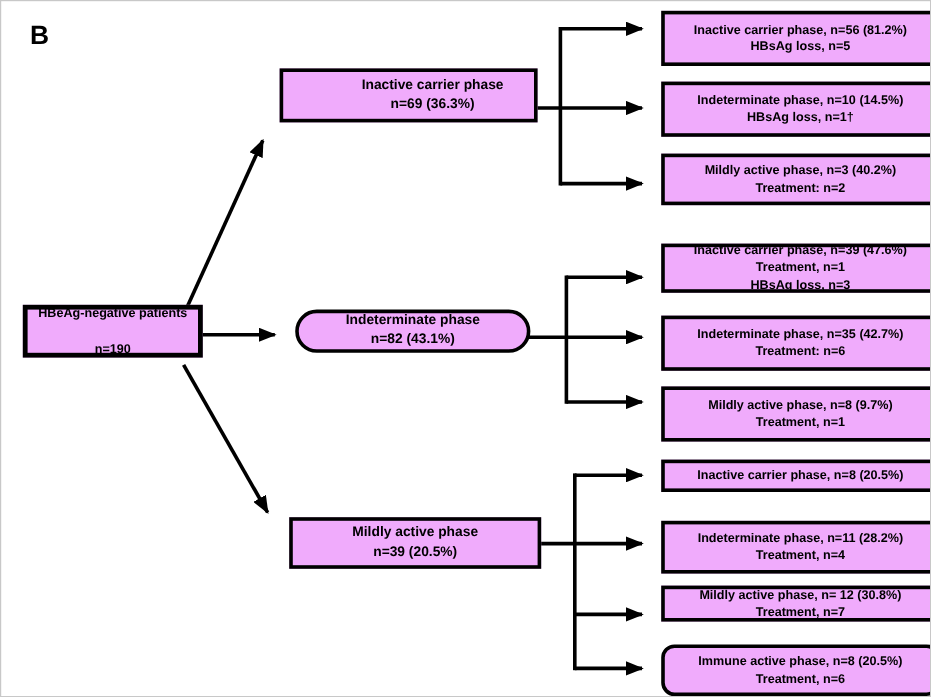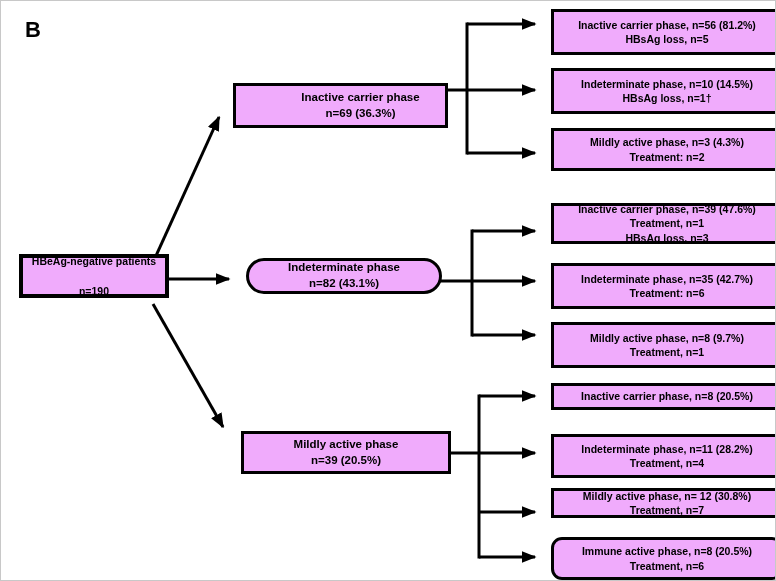--- a/index.html
+++ b/index.html
@@ -26,21 +26,21 @@
     align-items:center;justify-content:center;
     text-align:center;
     font-weight:bold;color:#000;
     line-height:1.35;
     z-index:2;
     margin-left:10px;
   }
   .node span{white-space:nowrap;}
   .root{left:8px;top:253px;width:150px;height:44px;border-width:4px;font-size:10.5px;gap:16px;}
   .phase{font-size:11.5px;}
-  .phase0{left:222px;top:82px;width:215px;height:45px;padding-left:40px;}
+  .phase0{left:222px;top:56px;width:215px;height:45px;padding-left:40px;}
   .phase1{left:235px;top:257px;width:196px;height:36px;border-radius:19px;}
   .phase2{left:230px;top:430px;width:210px;height:43px;}
   .out{left:540px;width:232px;font-size:10.5px;}
   .out0{top:8px;height:46px;}
   .out1{top:67px;height:46px;}
   .out2{top:127px;height:43px;}
   .out3{top:202px;height:41px;}
   .out4{top:262px;height:46px;}
   .out5{top:321px;height:46px;}
   .out6{top:382px;height:27px;}
@@ -105,21 +105,21 @@
 
   <div class="node out out0">
     <span>Inactive carrier phase, n=56 (81.2%)</span>
     <span>HBsAg loss, n=5</span>
   </div>
   <div class="node out out1">
     <span>Indeterminate phase, n=10 (14.5%)</span>
     <span>HBsAg loss, n=1†</span>
   </div>
   <div class="node out out2">
-    <span>Mildly active phase, n=3 (4.3%)</span>
+    <span>Mildly active phase, n=3 (40.2%)</span>
     <span>Treatment: n=2</span>
   </div>
   <div class="node out out3">
     <span>Inactive carrier phase, n=39 (47.6%)</span>
     <span>Treatment, n=1</span>
     <span>HBsAg loss, n=3</span>
   </div>
   <div class="node out out4">
     <span>Indeterminate phase, n=35 (42.7%)</span>
     <span>Treatment: n=6</span>

